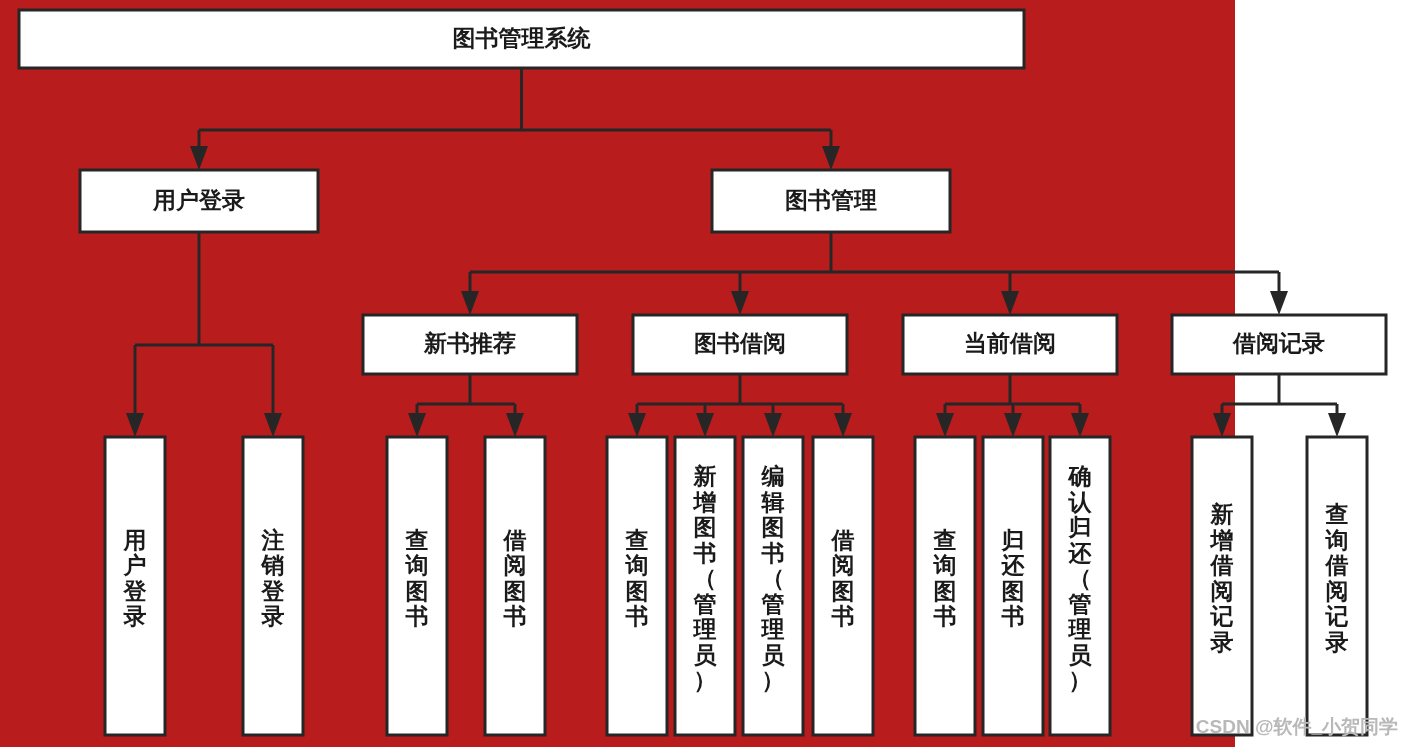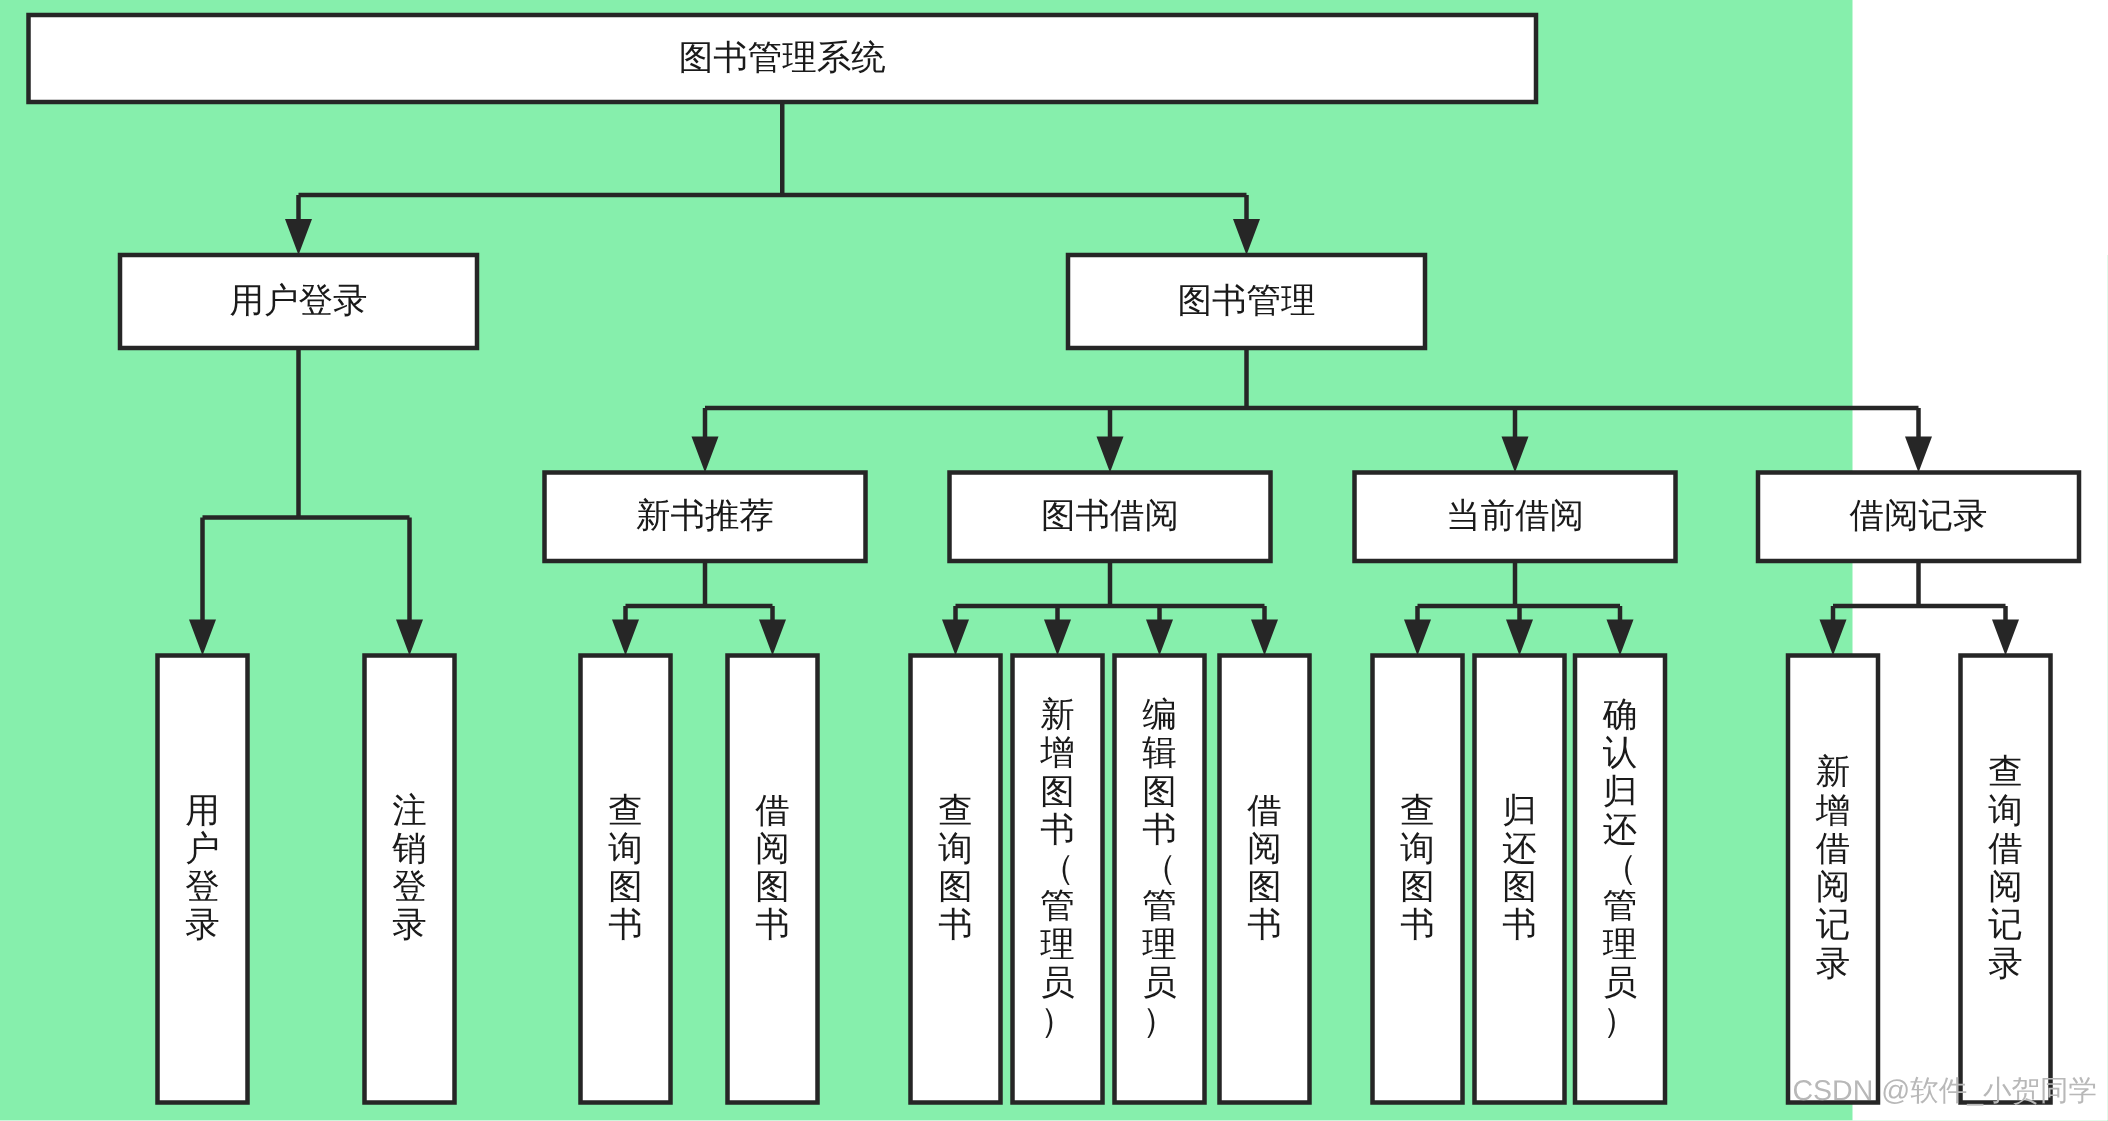--- a/index.html
+++ b/index.html
@@ -11,21 +11,22 @@
   body {
     width: 1405px;
     height: 747px;
     font-family: "Liberation Sans", "DejaVu Sans", sans-serif;
     overflow: hidden;
   }
   #diagram-root {
     position: relative;
     width: 1235px;
     height: 747px;
-    background: #86efac;
+    background: #b91c1c;
+    font-weight: bold;
   }
   svg#diagram-canvas {
     position: absolute;
     top: 0;
     left: 0;
     width: 1405px;
     height: 747px;
     display: block;
   }
   .node-rect {

